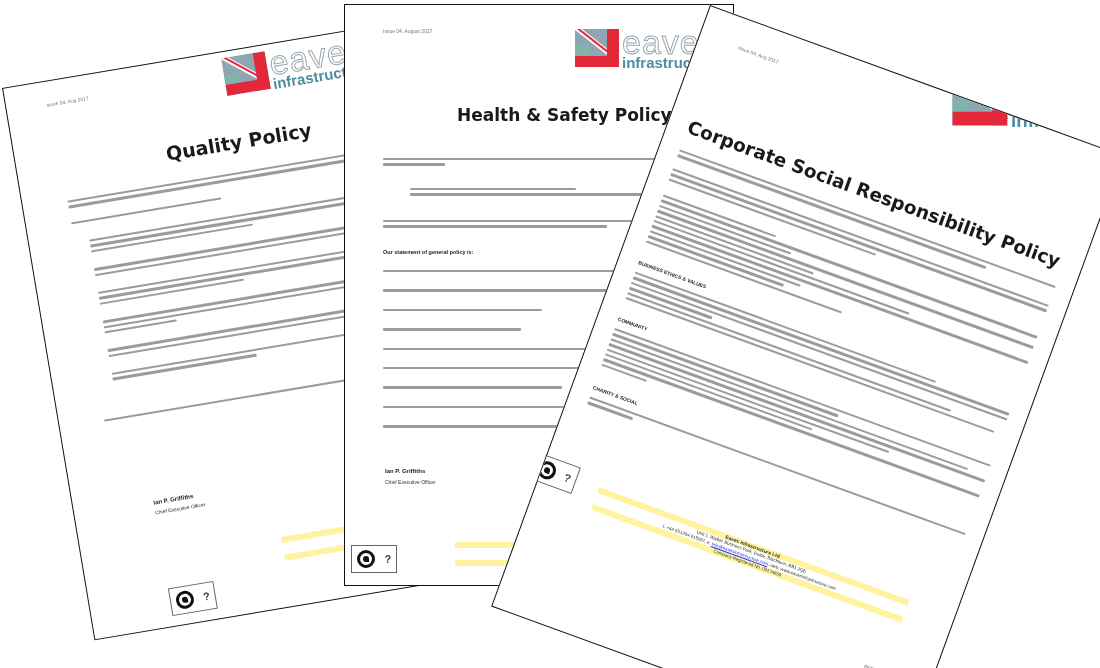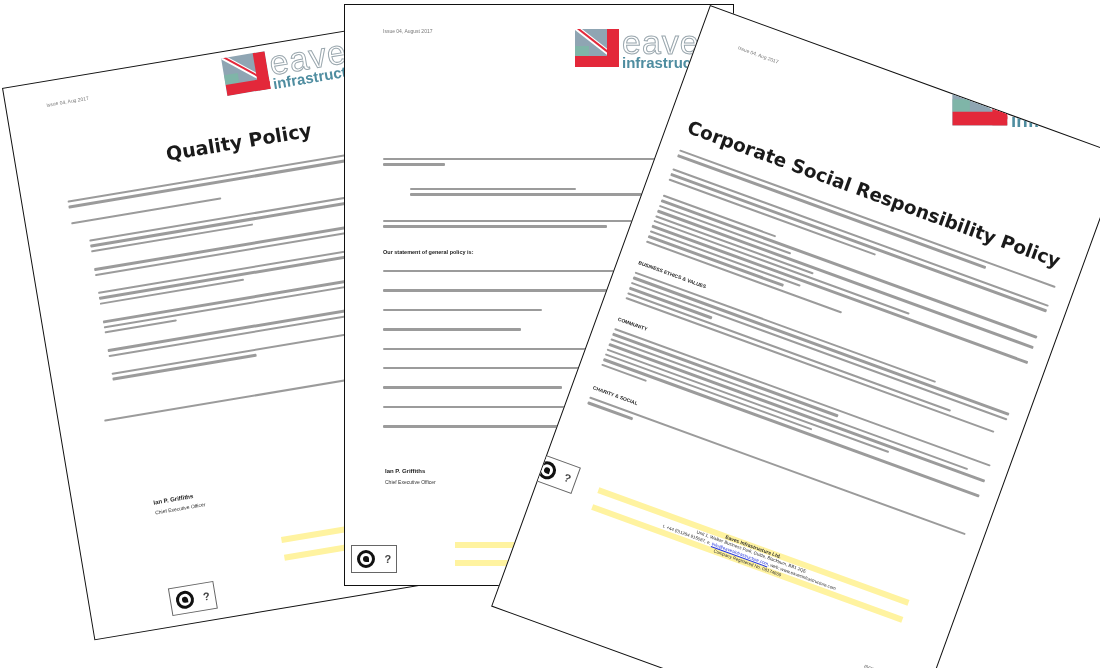--- a/index.html
+++ b/index.html
@@ -108,20 +108,21 @@
         <div class="diag"></div>
         <div class="diag2"></div>
         <div class="red-l1"></div>
         <div class="red-l2"></div>
     </div>
     <div class="brand">
       <div class="eaves">eaves</div>
       <div class="infra">infrastructure</div>
     </div>
   </div>
+  <div class="title" style="left:112px; top:100px; font-size:17px;">Health &amp; Safety Policy</div>
   <div class="para" style="left:38px; top:150px; width:345px;">
     <div class="line" style="width:100%"></div>
       <div class="line" style="width:18%"></div>
   </div>
   <div class="para" style="left:65px; top:180px; width:320px;">
     <div class="line" style="width:52%"></div>
       <div class="line" style="width:100%"></div>
   </div>
   <div class="para" style="left:38px; top:212px; width:345px;">
     <div class="line" style="width:100%"></div>

